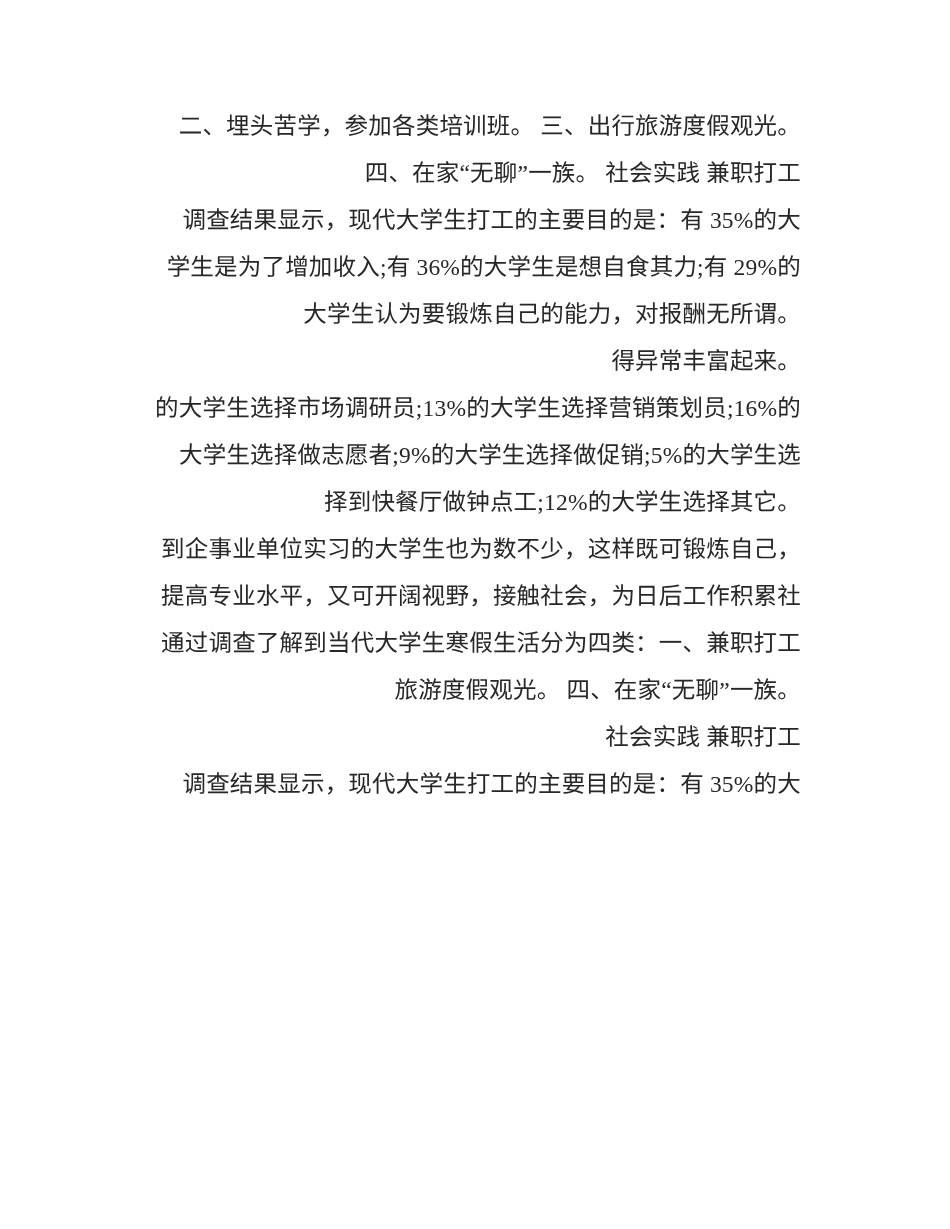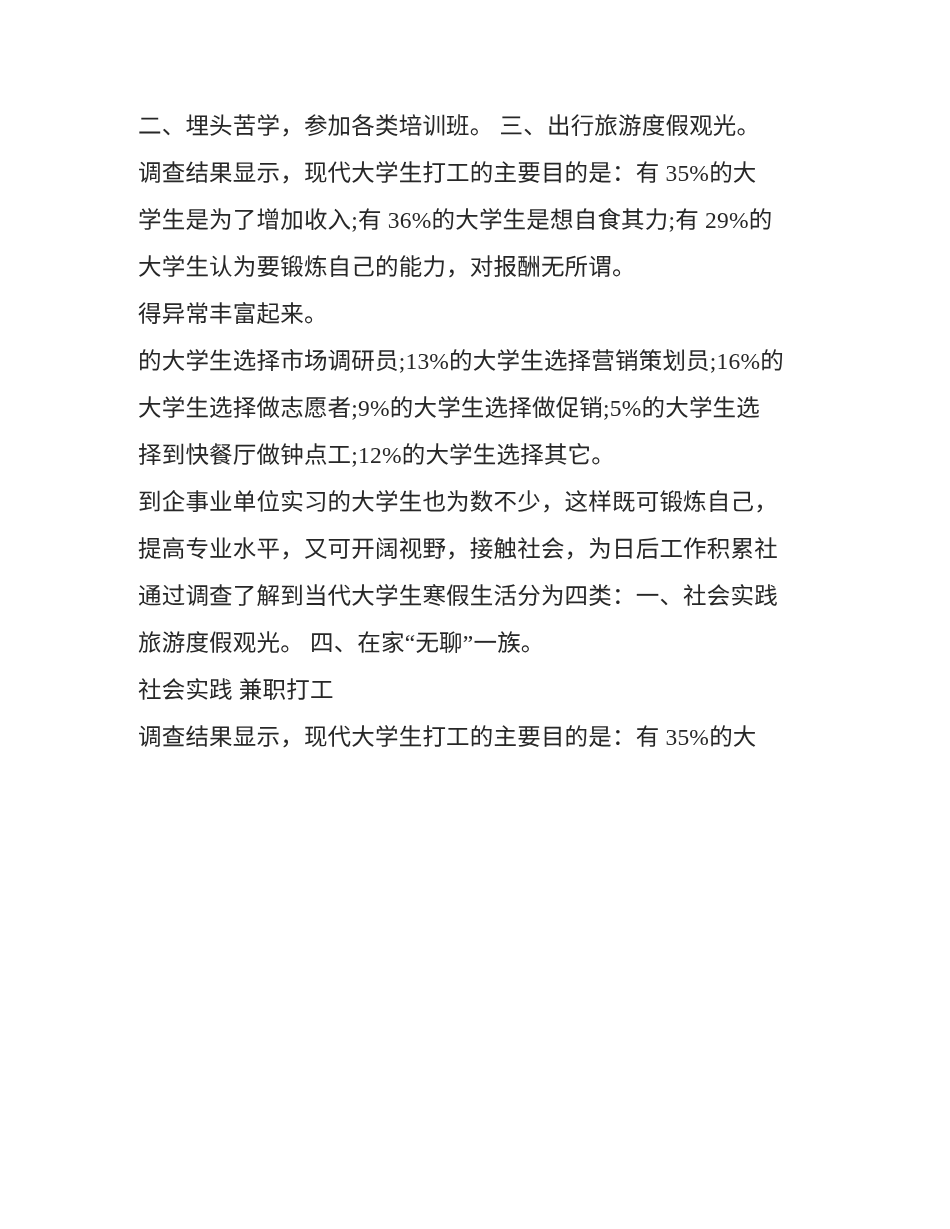--- a/index.html
+++ b/index.html
@@ -18,23 +18,24 @@
   .page {
     position: relative;
     width: 950px;
     height: 1229px;
     background: #ffffff;
     box-sizing: border-box;
   }
 
   .text-column {
     position: absolute;
-    left: 138px;
+    left: 146px;
     top: 103px;
     width: 655px;
+    text-align: right;
   }
 
   .doc-line {
     font-size: 23.5px;
     line-height: 47px;
     color: #272727;
     white-space: pre;
     letter-spacing: 0.2px;
     font-weight: 400;
     text-rendering: optimizeLegibility;
@@ -44,27 +45,28 @@
   .doc-line.para-start {
     margin-top: 0;
   }
 </style>
 </head>
 <body>
 
 <div class="page">
   <div class="text-column">
     <div class="doc-line para-start">二、埋头苦学，参加各类培训班。 三、出行旅游度假观光。</div>
+    <div class="doc-line">四、在家“无聊”一族。 社会实践 兼职打工</div>
     <div class="doc-line para-start">调查结果显示，现代大学生打工的主要目的是：有 35%的大</div>
     <div class="doc-line">学生是为了增加收入;有 36%的大学生是想自食其力;有 29%的</div>
     <div class="doc-line">大学生认为要锻炼自己的能力，对报酬无所谓。</div>
     <div class="doc-line">得异常丰富起来。</div>
     <div class="doc-line">的大学生选择市场调研员;13%的大学生选择营销策划员;16%的</div>
     <div class="doc-line">大学生选择做志愿者;9%的大学生选择做促销;5%的大学生选</div>
     <div class="doc-line">择到快餐厅做钟点工;12%的大学生选择其它。</div>
     <div class="doc-line para-start">到企事业单位实习的大学生也为数不少，这样既可锻炼自己，</div>
     <div class="doc-line">提高专业水平，又可开阔视野，接触社会，为日后工作积累社</div>
-    <div class="doc-line para-start">通过调查了解到当代大学生寒假生活分为四类：一、社会实践</div>
+    <div class="doc-line para-start">通过调查了解到当代大学生寒假生活分为四类：一、兼职打工</div>
     <div class="doc-line">旅游度假观光。 四、在家“无聊”一族。</div>
     <div class="doc-line para-start">社会实践 兼职打工</div>
     <div class="doc-line para-start">调查结果显示，现代大学生打工的主要目的是：有 35%的大</div>
   </div>
 </div>
 
 </body></html>

